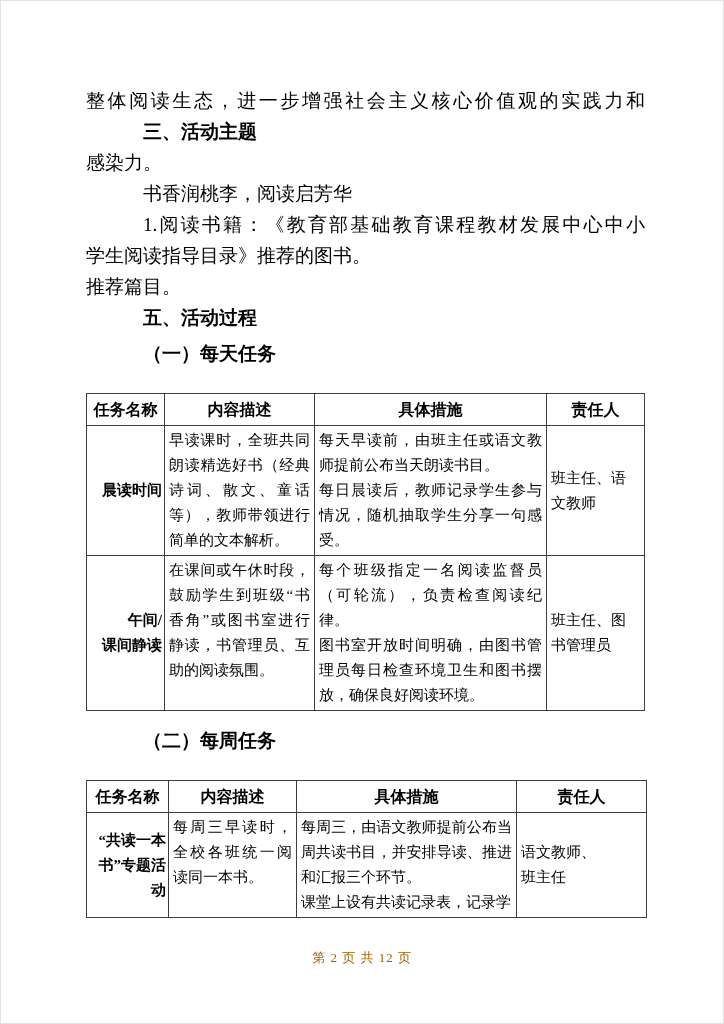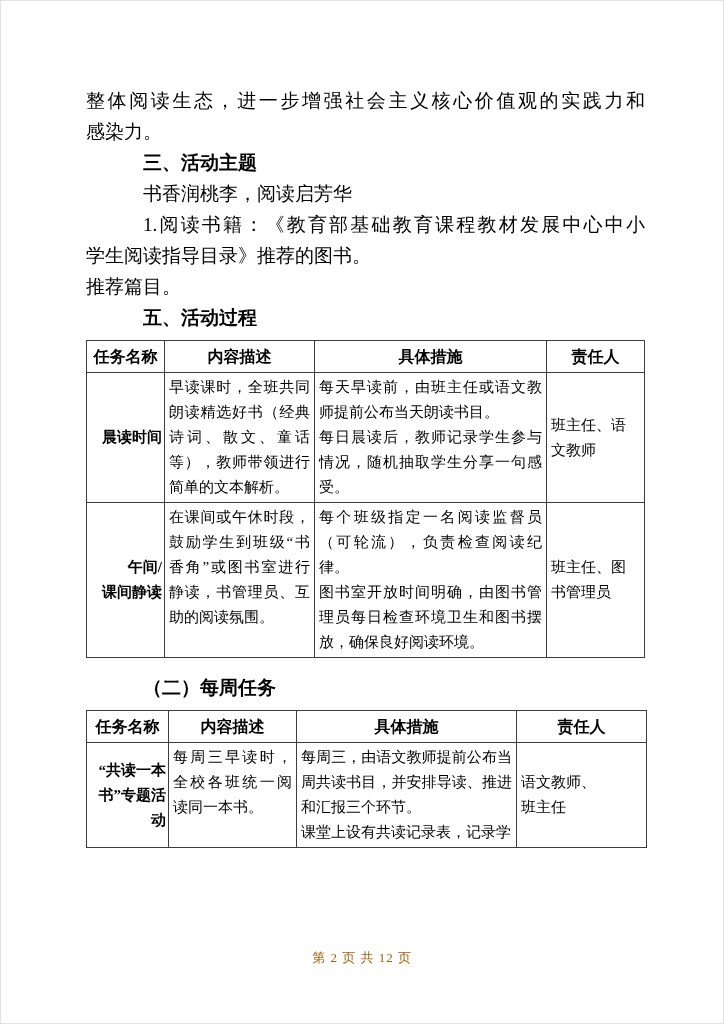--- a/index.html
+++ b/index.html
@@ -25,21 +25,21 @@
   .ln { font-size: 19px; line-height: 31px; text-align: left; }
   .j { text-align: justify; text-align-last: justify; }
   .ind { text-indent: 3em; }
   .h { font-weight: bold; }
   .sub { margin-top: 5px; }
   .sub2 { margin-top: 14px; }
 
   table.t {
     border-collapse: collapse;
     table-layout: fixed;
-    margin-top: 7px;
+    margin-top: 24px;
     font-size: 15px;
     line-height: 25px;
   }
   table.t1 { width: 558px; }
   table.t2 { width: 560px; }
   .t th, .t td { border: 1.5px solid #3d3d3d; padding: 2px 4px; overflow: hidden; }
   .t th {
     font-size: 16px; font-weight: bold;
     text-align: center; vertical-align: middle;
     height: 32px;
@@ -61,30 +61,31 @@
     letter-spacing: 1px;
   }
 </style>
 </head>
 <body>
 
 <div class="page">
   <div class="doc">
 
     <p class="ln j">整体阅读生态，进一步增强社会主义核心价值观的实践力和</p>
+    <p class="ln h ind">三、活动主题</p>
+
     <p class="ln">感染力。</p>
-
-    <p class="ln h ind">三、活动主题</p>
     <p class="ln ind">书香润桃李，阅读启芳华</p>
 
     <p class="ln j ind">1.阅读书籍：《教育部基础教育课程教材发展中心中小</p>
     <p class="ln">学生阅读指导目录》推荐的图书。</p>
     <p class="ln">推荐篇目。</p>
 
     <p class="ln h ind">五、活动过程</p>
+    <p class="ln h ind sub">（一）每天任务</p>
 
     <table class="t t1">
       <colgroup>
         <col style="width:78px">
           <col style="width:150px">
           <col style="width:232px">
           <col style="width:98px">
       </colgroup>
       <tbody>
           <tr>

